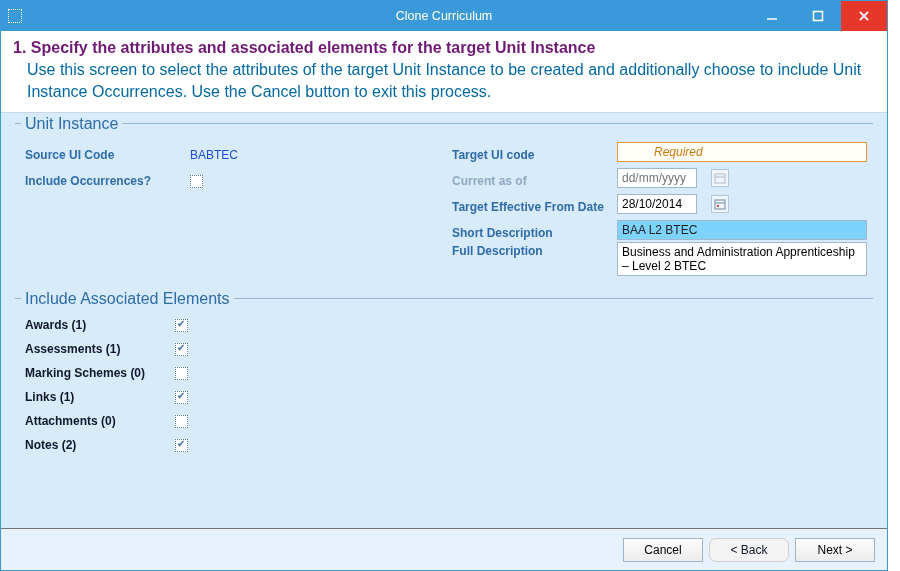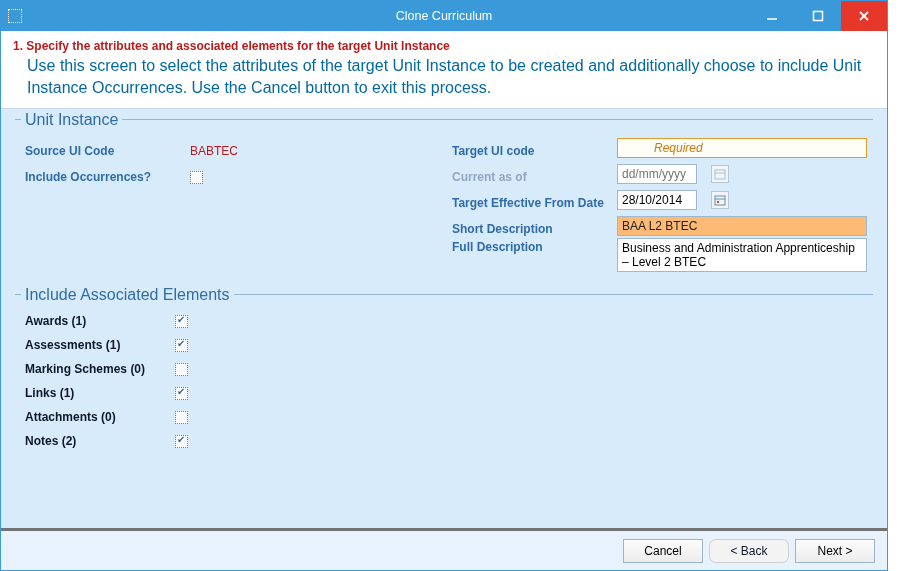--- a/index.html
+++ b/index.html
@@ -61,22 +61,22 @@
   }
   .win-btn.close { background: #e5372a; }
   .win-btn svg { display:block; }
   .header-strip {
     background: #fff;
     padding: 8px 12px 10px 12px;
     border-bottom: 1px solid #c8d8e8;
   }
   .header-strip .h1 {
     font-weight: bold;
-    color: #b91c1c;
-    font-size: 12px;
+    color: #701a75;
+    font-size: 16px;
   }
   .header-strip .h2 {
     margin: 2px 0 0 14px;
     color: #0369a1;
     font-size: 16px;
     line-height: 1.35;
   }
   .content {
     flex: 1;
     padding: 10px 14px 6px 14px;
@@ -116,25 +116,25 @@
   }
   .fld-label {
     width: 165px;
     color: #2f6ca8;
     font-weight: 600;
     font-size: 12px;
     flex-shrink: 0;
   }
   .fld-label.disabled { color: #8ea8c2; font-weight:600; }
   .fld-value {
-    color: #b91c1c;
+    color: #1d4ed8;
   }
   .text-input {
     border: 1px solid #9fb8cf;
-    background: #fdba74;
+    background: #7dd3fc;
     height: 20px;
     padding: 1px 4px;
     font-family: inherit;
     font-size: 12px;
     color: #222;
     width: 250px;
   }
   .text-input.required-hl { border: 1px solid #e29a2a; background:#fffdf6;padding-left:36px; }
   .text-input.required-hl::placeholder { color:#c97a10; font-style:italic; }
   .date-wrap { display:flex; align-items:center; gap:14px;}
@@ -184,21 +184,21 @@
     content:"✔";
     color:#2f6ca8;
     font-size:10px;
     line-height:1;
     position:absolute;
     left:1px; top:-1px;
   }
   .footer {
     height: 42px;
     background: #e8f2fc;
-    border-top: 3px solid #737373;
+    border-top: 1px solid #737373;
     display: flex;
     align-items: center;
     justify-content: flex-end;
     padding-right: 12px;
     gap: 6px;
   }
   .btn {
     min-width: 80px;
     height: 24px;
     border: 1px solid #9fb3c6;

